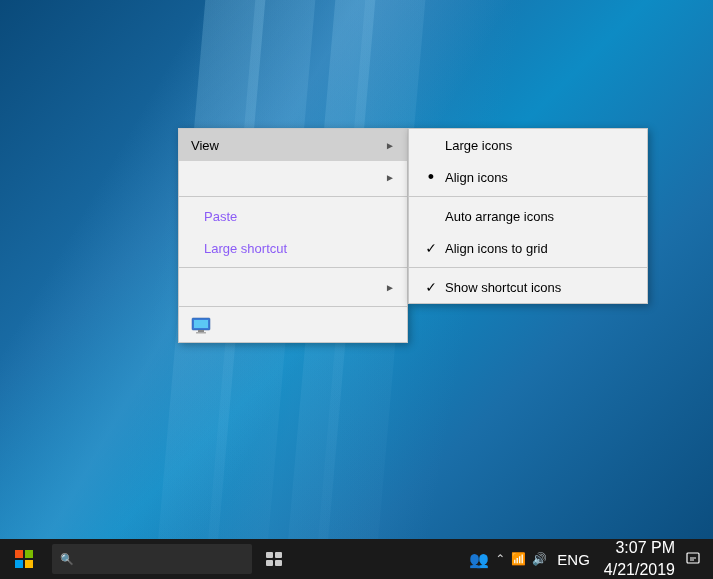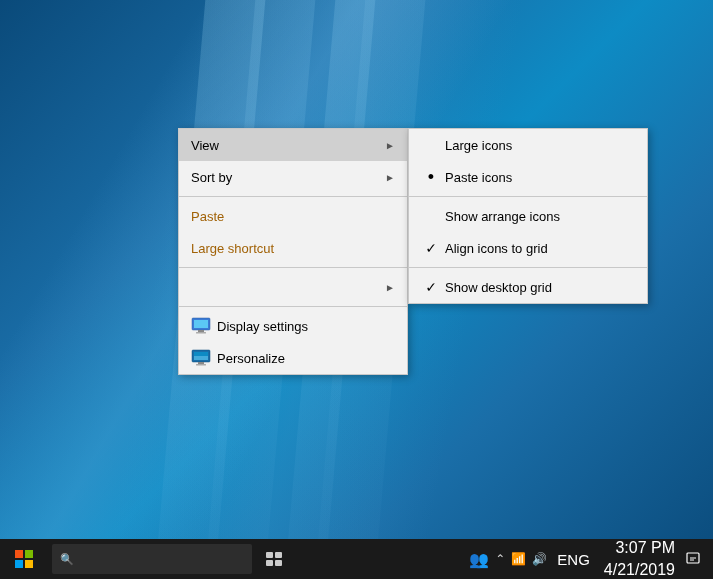--- a/index.html
+++ b/index.html
@@ -128,22 +128,23 @@
       position: relative;
       white-space: nowrap;
     }
 
     .menu-item.view-item {
       background: #d0d0d0;
       font-weight: normal;
     }
 
     .menu-item.disabled {
-      color: #a16207;
+      color: #8b5cf6;
       cursor: default;
+      margin-left: 13px;
     }
 
     .menu-item-text {
       flex: 1;
     }
 
     .menu-arrow {
       margin-left: auto;
       color: #555;
       font-size: 10px;
@@ -234,41 +235,40 @@
     <span class="menu-item-text">View</span>
     <span class="menu-arrow">►</span>
 
     <div class="submenu">
       <div class="submenu-item">
         <span class="check-mark">&nbsp;</span>
         <span>Large icons</span>
       </div>
       <div class="submenu-item">
         <span class="bullet-mark">•</span>
-        <span>Paste icons</span>
+        <span>Align icons</span>
       </div>
       <div class="submenu-separator"></div>
       <div class="submenu-item">
         <span class="check-mark">&nbsp;</span>
-        <span>Show arrange icons</span>
+        <span>Auto arrange icons</span>
       </div>
       <div class="submenu-item">
         <span class="check-mark">✓</span>
         <span>Align icons to grid</span>
       </div>
       <div class="submenu-separator"></div>
       <div class="submenu-item">
         <span class="check-mark">✓</span>
-        <span>Show desktop grid</span>
+        <span>Show shortcut icons</span>
       </div>
     </div>
   </div>
 
   <div class="menu-item">
-    <span class="menu-item-text">Sort by</span>
     <span class="menu-arrow">►</span>
   </div>
 
 
   <div class="menu-separator"></div>
 
   <div class="menu-item disabled">
     <span class="menu-item-text">Paste</span>
   </div>
 
@@ -286,35 +286,22 @@
 
   <div class="menu-item">
     <span class="menu-icon">
       <svg width="20" height="18" viewBox="0 0 20 18">
         <rect x="1" y="1" width="18" height="12" rx="1" fill="#3a7bd5" stroke="#2a5ba0" stroke-width="0.5"></rect>
         <rect x="3" y="3" width="14" height="8" fill="#5bc8f5"></rect>
         <rect x="7" y="13" width="6" height="2" fill="#888"></rect>
         <rect x="5" y="15" width="10" height="1.5" rx="0.5" fill="#aaa"></rect>
       </svg>
     </span>
-    <span class="menu-item-text">Display settings</span>
-  </div>
-
-  <div class="menu-item">
-    <span class="menu-icon">
-      <svg width="20" height="18" viewBox="0 0 20 18">
-        <rect x="1" y="1" width="18" height="12" rx="1" fill="#1a6ea8" stroke="#0a4a7a" stroke-width="0.5"></rect>
-        <rect x="3" y="3" width="14" height="8" fill="#0d8bc4"></rect>
-        <rect x="3" y="7" width="14" height="4" fill="rgba(150,220,255,0.4)"></rect>
-        <rect x="7" y="13" width="6" height="2" fill="#888"></rect>
-        <rect x="5" y="15" width="10" height="1.5" rx="0.5" fill="#aaa"></rect>
-      </svg>
-    </span>
-    <span class="menu-item-text">Personalize</span>
-  </div>
+  </div>
+
 </div>
 
 <div class="taskbar">
 
   <div class="taskbar-start">
     <svg viewBox="0 0 18 18" fill="white">
       <rect x="0" y="0" width="8" height="8" fill="#f65314"></rect>
       <rect x="10" y="0" width="8" height="8" fill="#7cbb00"></rect>
       <rect x="0" y="10" width="8" height="8" fill="#00a1f1"></rect>
       <rect x="10" y="10" width="8" height="8" fill="#ffbb00"></rect>

